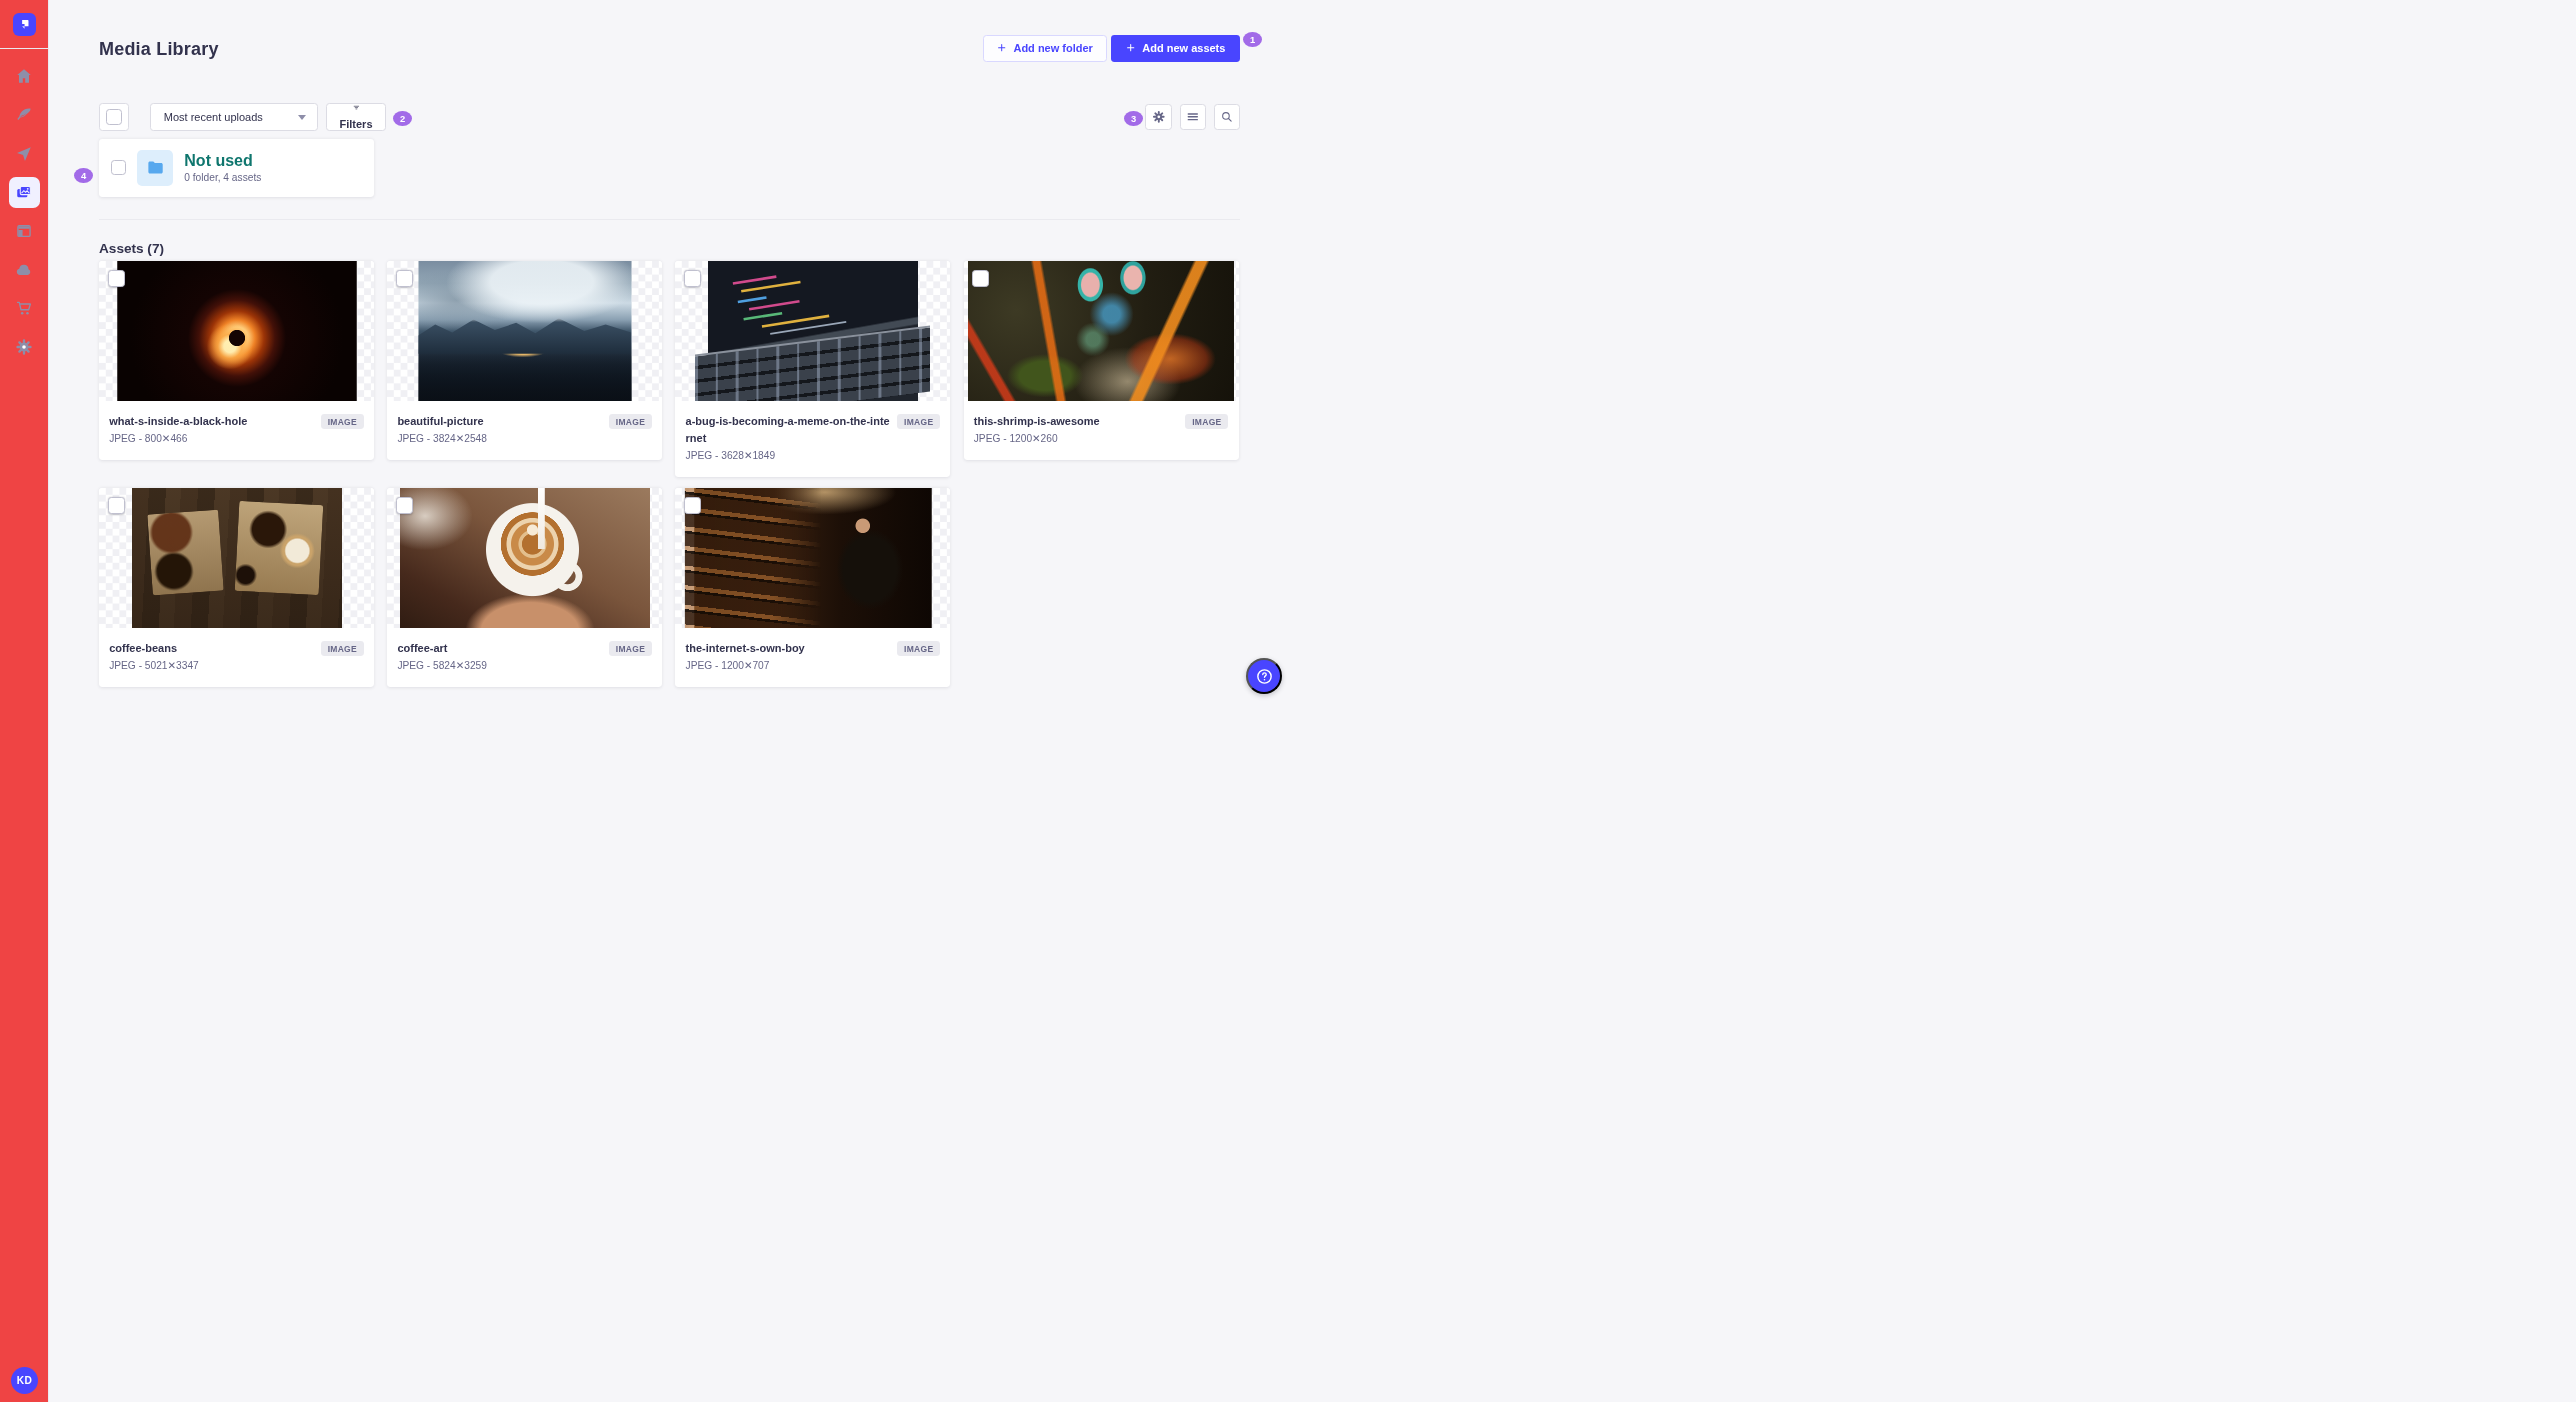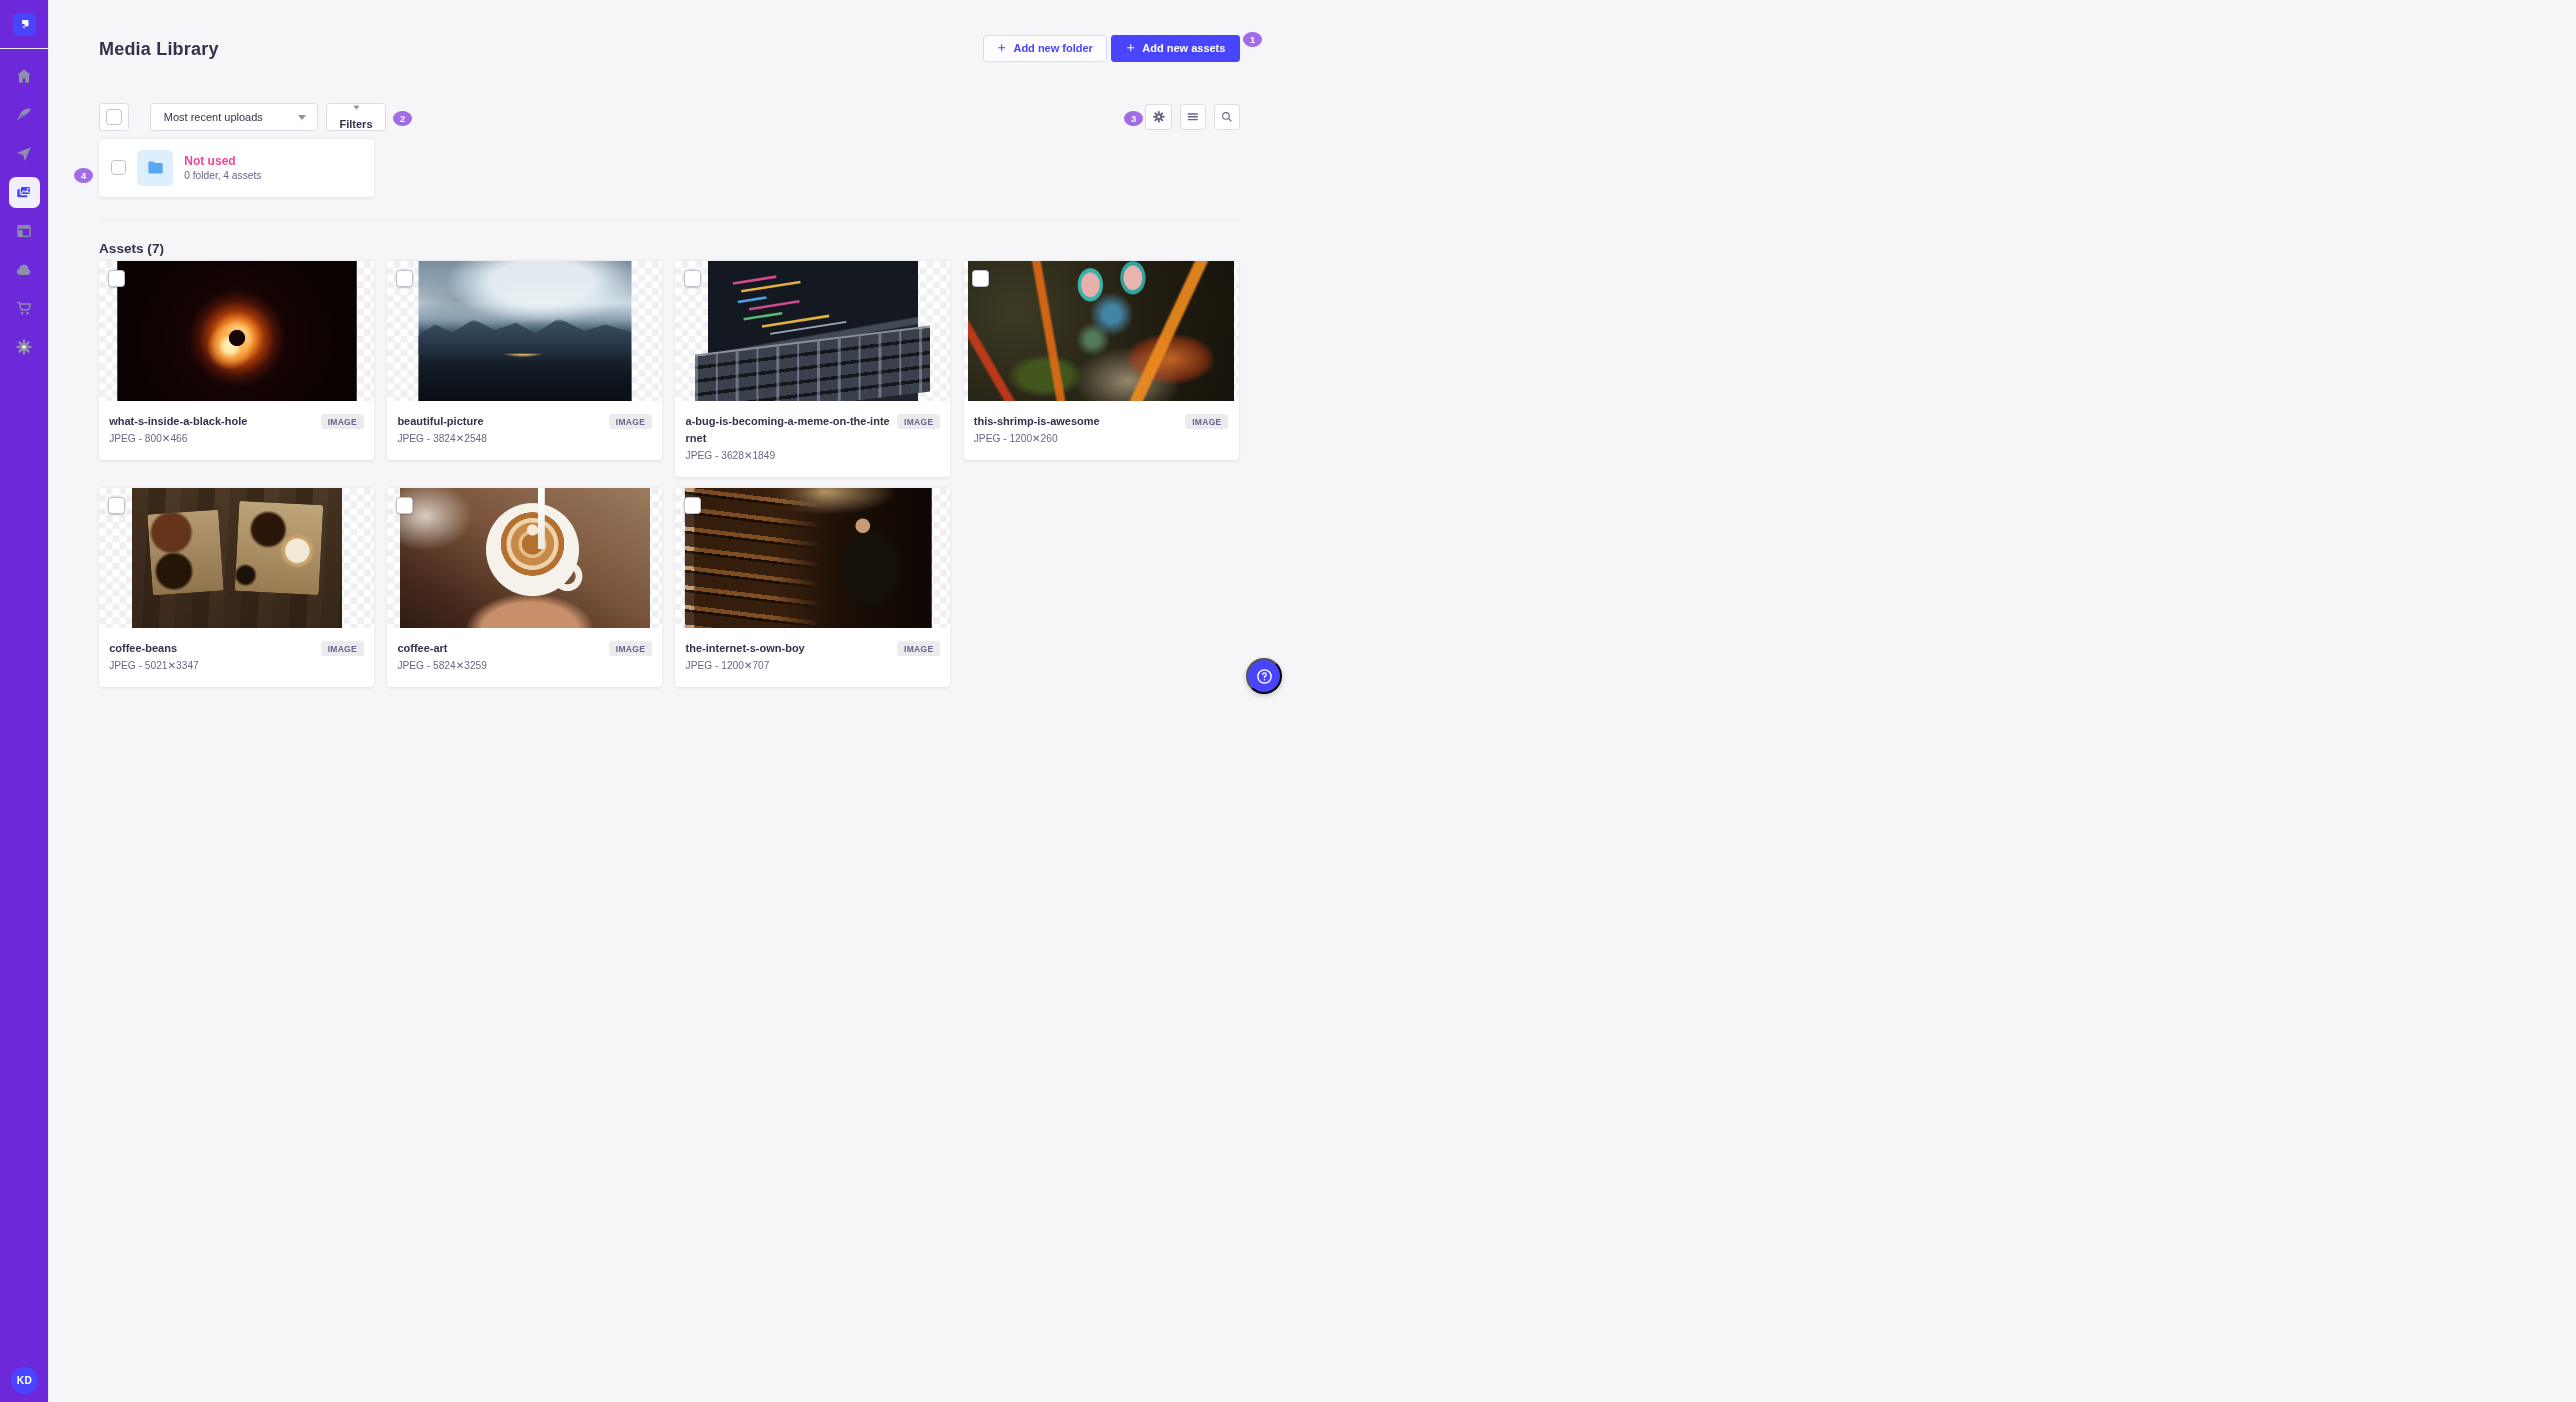--- a/index.html
+++ b/index.html
@@ -5,21 +5,21 @@
   * { margin:0; padding:0; box-sizing:border-box; }
   html,body { width:1288px; height:701px; overflow:hidden; }
   body {
     font-family:"Liberation Sans","DejaVu Sans",sans-serif;
     background:#f6f6f9; color:#32324d; position:relative;
   }
 
   
   .sidebar {
     position:fixed; left:0; top:0; bottom:0; width:49px;
-    background:#6d28d9; border-right:0.9px solid #eaeaef; z-index:20;
+    background:#ef4444; border-right:0.9px solid #eaeaef; z-index:20;
     display:flex; flex-direction:column; align-items:center;
   }
   .logo {
     width:23px; height:23px; border-radius:6px; background:#4945ff;
     margin-top:12.8px; display:flex; align-items:center; justify-content:center;
   }
   .logo svg { width:14.5px; height:14.5px; }
   .sidebar-divider { width:49px; height:0.9px; background:#eaeaef; margin-top:12px; }
   .nav { display:flex; flex-direction:column; align-items:center; margin-top:12px; }
   .nav-item {
@@ -74,21 +74,21 @@
 
   
   .section-heading { margin-top:20.4px; font-size:13.6px; font-weight:600; color:#32324d; line-height:17px; }
 
   .folder-card {
     margin-top:7.7px; width:275px; height:58px; background:#fff; border-radius:3.4px;
     box-shadow:0 0.9px 3.4px rgba(33,33,52,.1); display:flex; align-items:center; padding:0 12px; gap:11px; cursor:pointer;
   }
   .folder-icon-box { width:36px; height:36px; border-radius:5.1px; background:#ddeefc; display:flex; align-items:center; justify-content:center; }
   .folder-icon-box svg { width:19px; height:19px; }
-  .folder-title { font-size:12px; font-weight:600; color:#ec4899; }
+  .folder-title { font-size:16px; font-weight:600; color:#0f766e; }
   .folder-sub { font-size:10.2px; color:#666687; margin-top:2.6px; }
 
   .divider { margin-top:22px; height:0.9px; background:#eaeaef; width:1141px; }
 
   
   .asset-grid { margin-top:4.3px; display:grid; grid-template-columns:repeat(4,275px); column-gap:13.2px; row-gap:11px; align-items:start; }
   .asset-card { background:#fff; border-radius:3.4px; box-shadow:0 0.9px 3.4px rgba(33,33,52,.1); overflow:hidden; cursor:pointer; }
   .thumb {
     position:relative; height:140px; overflow:hidden;
     background:conic-gradient(#f0f0f4 90deg,#ffffff 90deg 180deg,#f0f0f4 180deg 270deg,#ffffff 270deg);

